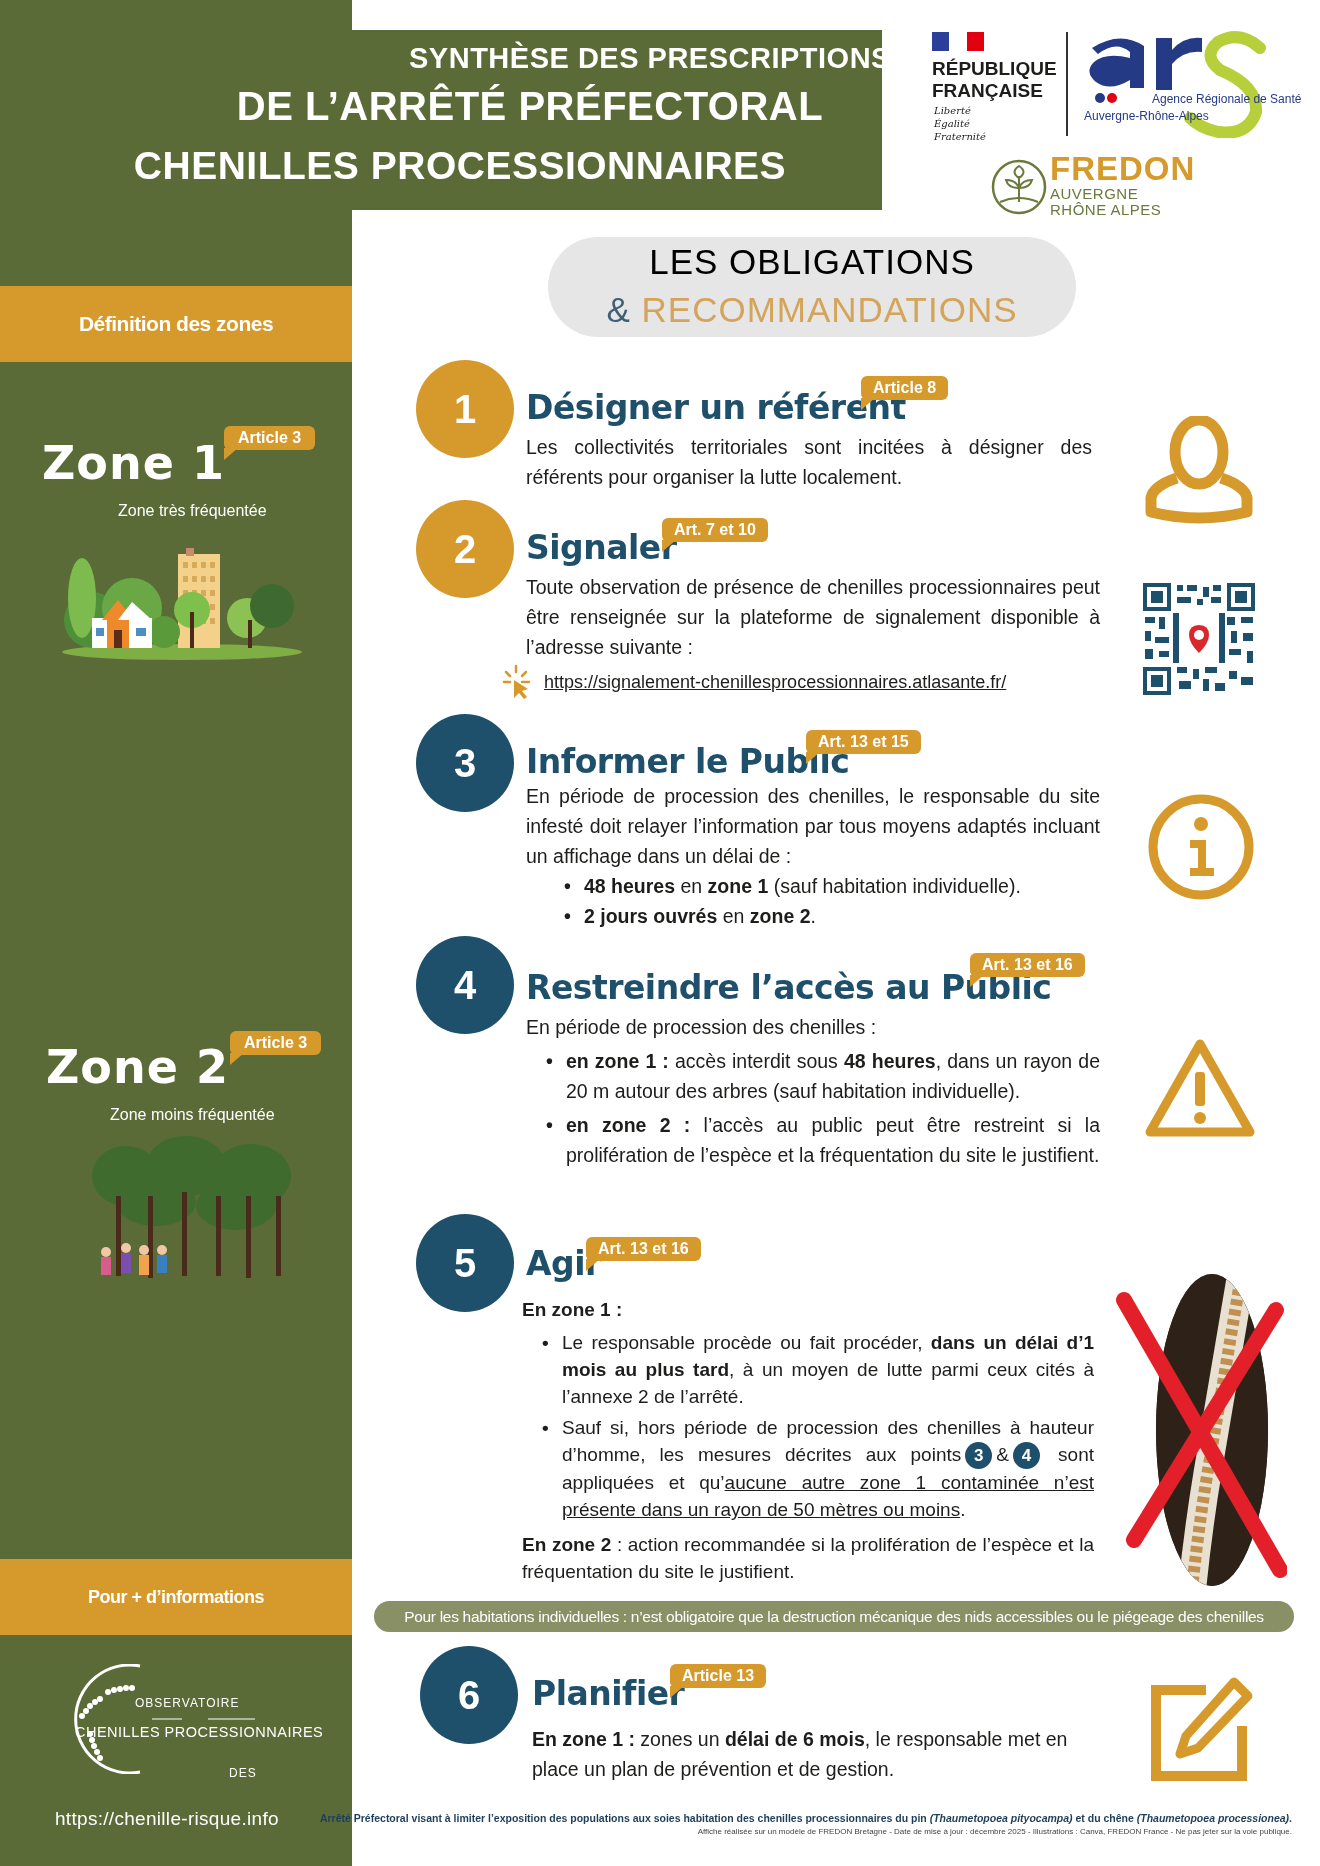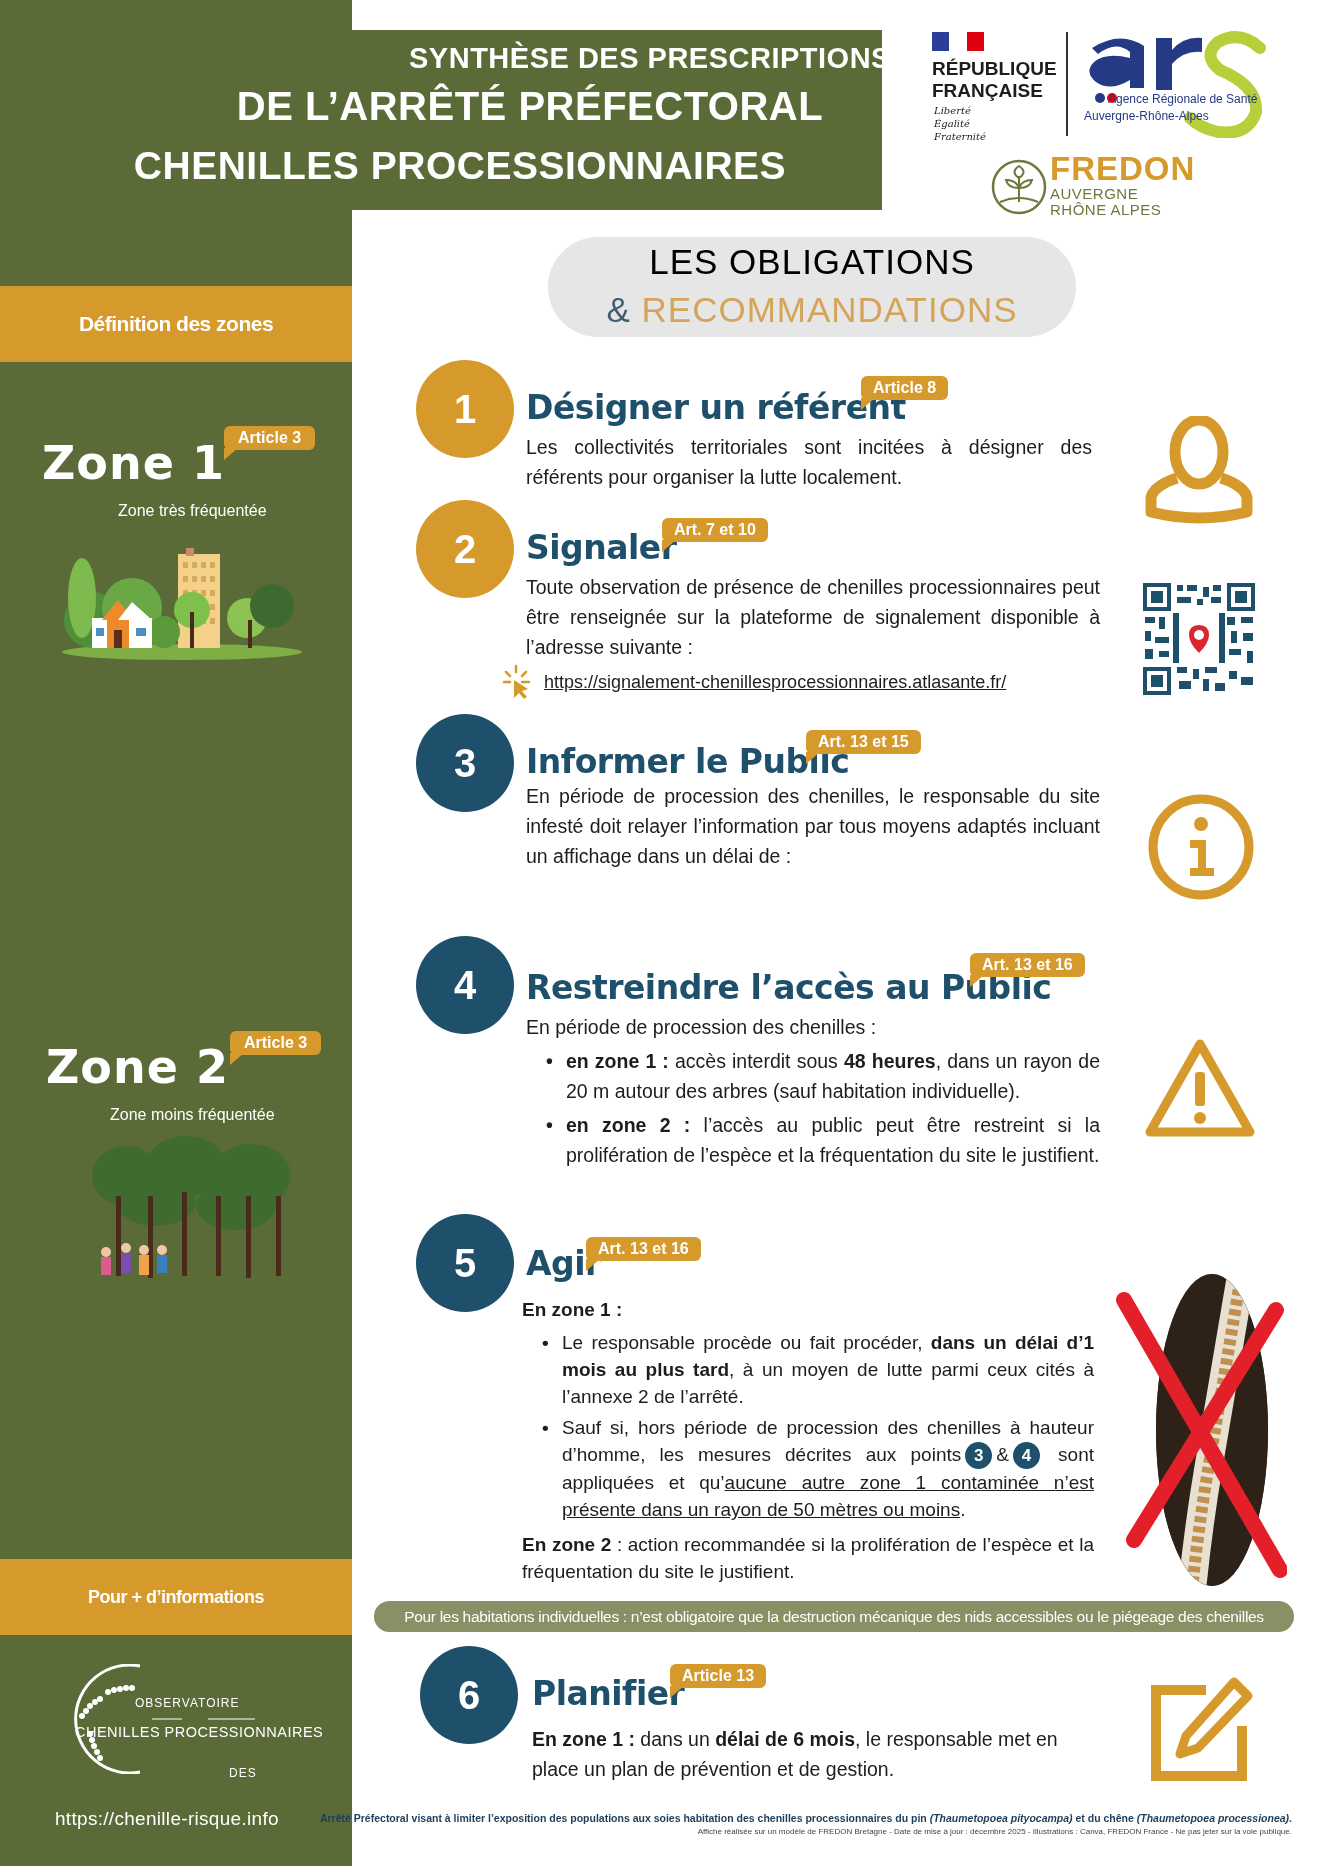--- a/index.html
+++ b/index.html
@@ -54,21 +54,21 @@
   .tl2 { top: 84px; font-size: 40px; }
   .tl3 { top: 144px; font-size: 39px; left: 110px; width: 700px; }
 
   
   .rf-flag { position: absolute; left: 932px; top: 32px; width: 52px; height: 19px; display: flex; }
   .rf-flag span { flex: 1; }
   .rf-name { position: absolute; left: 932px; top: 58px; font-weight: bold; font-size: 19px; line-height: 22px; color: #1d1d1b; }
   .rf-motto { position: absolute; left: 934px; top: 104px; font-family: "DejaVu Serif", serif; font-style: italic; font-size: 10px; line-height: 13px; color: #1d1d1b; }
   .logo-sep { position: absolute; left: 1066px; top: 32px; width: 2px; height: 104px; background: #333; }
   .ars-logo { position: absolute; left: 1080px; top: 28px; width: 190px; height: 110px; }
-  .ars-agency { position: absolute; left: 1108px; top: 92px; font-size: 12px; color: #243a85; }
+  .ars-agency { position: absolute; left: 1108px; top: 92px; font-size: 12px; color: #243a85; padding-left: 44px; }
   .ars-region { position: absolute; left: 1084px; top: 109px; font-size: 12px; color: #243a85; }
   .fredon-logo { position: absolute; left: 990px; top: 158px; width: 58px; height: 58px; }
   .fredon-name { position: absolute; left: 1050px; top: 150px; font-size: 33px; color: var(--gold); font-weight: bold; letter-spacing: 1px; }
   .fredon-sub { position: absolute; left: 1050px; top: 186px; font-size: 15px; line-height: 16px; color: #6b7a3c; letter-spacing: 0.5px; }
 
   
   .pill { position: absolute; left: 548px; top: 237px; width: 528px; height: 100px; border-radius: 50px; background: var(--grey); }
   .pill-l1 { position: absolute; left: 548px; top: 242px; width: 528px; text-align: center; font-size: 35px; color: #000000; letter-spacing: 1px; }
   .pill-l2 { position: absolute; left: 548px; top: 290px; width: 528px; text-align: center; font-size: 35px; letter-spacing: 1px; }
   .pill-l2 .amp { color: #3f5f75; }
@@ -351,20 +351,24 @@
   <rect x="38" y="38" width="36" height="36" fill="#ffffff"></rect>
   <path d="M56 42 Q46 42 46 52 Q46 60 56 70 Q66 60 66 52 Q66 42 56 42 Z" fill="#d9272e"></path>
   <circle cx="56" cy="52" r="5" fill="#ffffff"></circle>
 </svg>
 
 <div class="num blue" style="left:416px;top:714px;">3</div>
 <div class="item-title" style="left:526px;top:742px;">Informer le Public</div>
 <div class="item-tag" style="left:806px;top:730px;">Art. 13 et 15</div>
 <div class="body" style="left:526px;top:781px;width:574px;">
   <div>En période de procession des chenilles, le responsable du site infesté doit relayer l’information par tous moyens adaptés incluant un affichage dans un délai de :</div>
+  <ul style="margin-left:38px;">
+    <li><b>48 heures</b><span> en </span><b>zone 1</b><span> (sauf habitation individuelle).</span></li>
+    <li><b>2 jours ouvrés</b><span> en </span><b>zone 2</b><span>.</span></li>
+  </ul>
 </div>
 <svg class="right-icon" style="left:1146px;top:792px;" width="110" height="110" viewBox="0 0 110 110">
   <circle cx="55" cy="55" r="48" stroke="#d69a2c" stroke-width="9" fill="none"></circle>
   <circle cx="55" cy="32" r="7" fill="#d69a2c"></circle>
   <path d="M44 48 L60 48 L60 76 L68 76 L68 84 L44 84 L44 76 L52 76 L52 56 L44 56 Z" fill="#d69a2c"></path>
 </svg>
 
 <div class="num blue" style="left:416px;top:936px;">4</div>
 <div class="item-title" style="left:526px;top:968px;">Restreindre l’accès au Public</div>
 <div class="item-tag" style="left:970px;top:953px;">Art. 13 et 16</div>
@@ -406,20 +410,20 @@
   </g>
   <path d="M12 30 L168 300" stroke="#e3202a" stroke-width="16" stroke-linecap="round"></path>
   <path d="M164 40 L22 270" stroke="#e3202a" stroke-width="16" stroke-linecap="round"></path>
 </svg>
 
 <div class="note-bar">Pour les habitations individuelles : n’est obligatoire que la destruction mécanique des nids accessibles ou le piégeage des chenilles</div>
 
 <div class="num blue" style="left:420px;top:1646px;">6</div>
 <div class="item-title" style="left:532px;top:1674px;">Planifier</div>
 <div class="item-tag" style="left:670px;top:1664px;">Article 13</div>
-<div class="body" style="left:532px;top:1724px;width:560px;text-align:left;"><b>En zone 1 :</b><span> dans un </span><b>délai de 6 mois</b><span>, le responsable met en place un plan de prévention et de gestion.</span></div>
+<div class="body" style="left:532px;top:1724px;width:560px;text-align:left;"><b>En zone 1 :</b><span> zones un </span><b>délai de 6 mois</b><span>, le responsable met en place un plan de prévention et de gestion.</span></div>
 <svg class="right-icon" style="left:1146px;top:1676px;" width="108" height="108" viewBox="0 0 108 108">
   <path d="M60 14 L10 14 L10 100 L96 100 L96 50" stroke="#d69a2c" stroke-width="10" fill="none"></path>
   <path d="M88 6 L102 20 L52 72 L34 78 L40 60 Z" stroke="#d69a2c" stroke-width="9" fill="none" stroke-linejoin="round"></path>
 </svg>
 
 <div class="foot1"><span>Arrêté Préfectoral visant à limiter l’exposition des populations aux soies habitation des chenilles processionnaires du pin </span><i>(Thaumetopoea pityocampa)</i><span> et du chêne </span><i>(Thaumetopoea processionea)</i><span>.</span></div>
 <div class="foot2">Affiche réalisée sur un modèle de FREDON Bretagne - Date de mise à jour : décembre 2025 - Illustrations : Canva, FREDON France - Ne pas jeter sur la voie publique.</div>
 
 </body></html>

